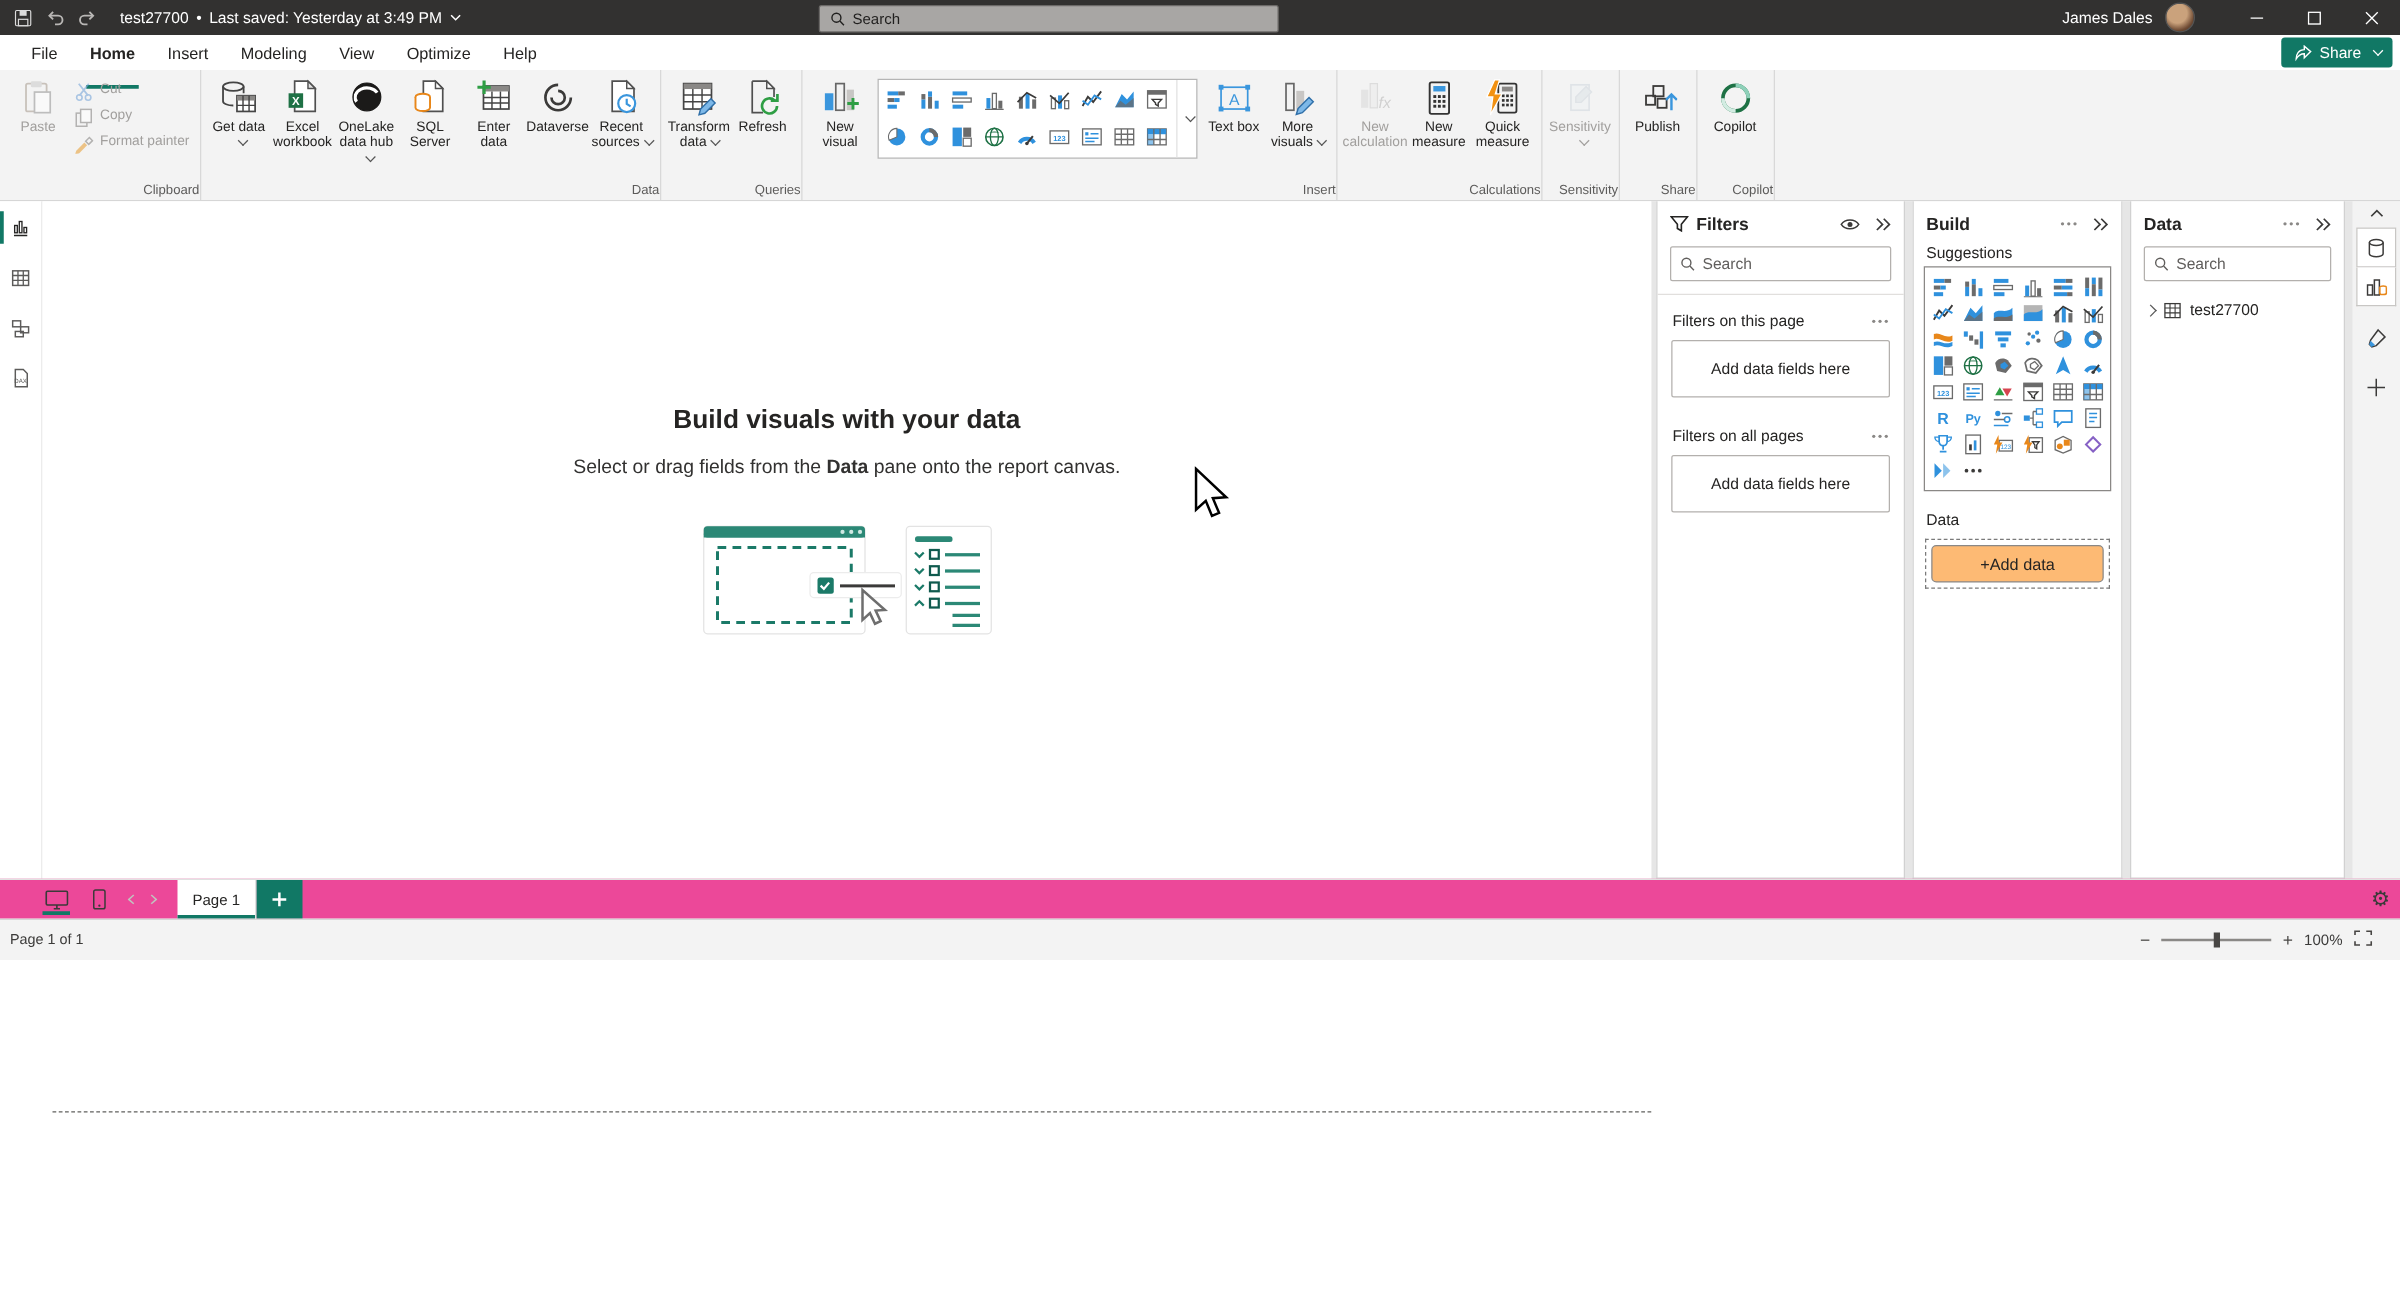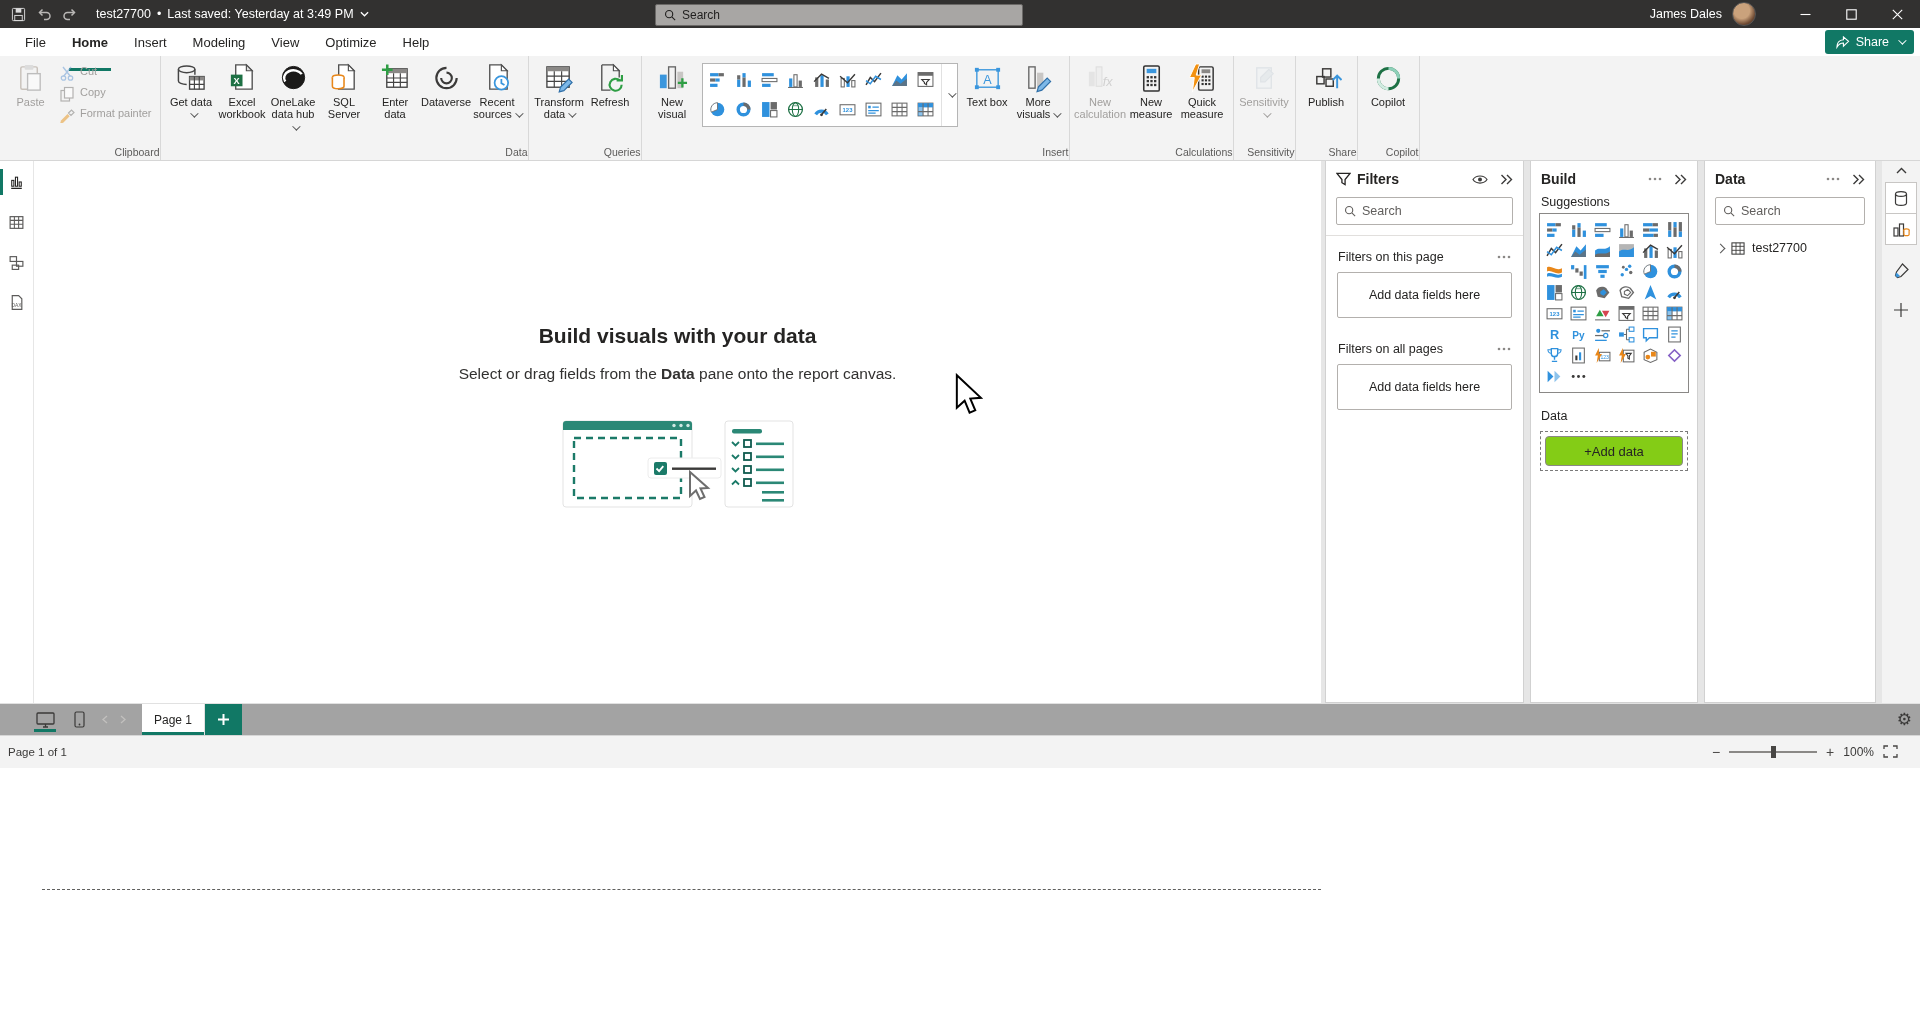--- a/index.html
+++ b/index.html
@@ -65,32 +65,32 @@
   .filters-pane{width:197px;}
   .f-divider{border-top:1px solid #e1dfdd;margin:2px 0 8px;}
   .f-section{display:flex;align-items:center;padding:6px 12px 6px;font-size:12.5px;color:#252423;}
   .f-section .spacer{flex:1;}
   .dropzone{margin:2px 11px 14px;border:1px solid #b3b0ad;border-radius:2px;height:44px;display:flex;align-items:center;justify-content:center;font-size:12.5px;color:#252423;}
   .build-pane{width:166px;}
   .b-label{font-size:12.5px;color:#252423;padding:2px 10px 4px;}
   .bgrid{margin:0 8px;border:1px solid #8a8886;background:#fff;padding:5px 3px;display:grid;grid-template-columns:repeat(6,24px);grid-auto-rows:21px;justify-content:center;align-items:center;justify-items:center;}
   .bg-cell{width:21px;height:19px;display:flex;align-items:center;justify-content:center;cursor:pointer;border-radius:2px;}
   .add-data-outer{margin:4px 9px;border:1px dashed #7a7a7a;padding:4px;}
-  .add-data-btn{border:1px solid #8a8886;border-radius:4px;height:28px;display:flex;align-items:center;justify-content:center;font-size:13px;color:#252423;cursor:pointer;background:#84cc16;}
+  .add-data-btn{border:1px solid #8a8886;border-radius:4px;height:28px;display:flex;align-items:center;justify-content:center;font-size:13px;color:#252423;cursor:pointer;background:#fdba74;}
   .data-pane{width:170px;}
   .tree-row{display:flex;align-items:center;gap:7px;padding:8px 12px;font-size:12.5px;color:#252423;cursor:pointer;}
   .tchev{display:inline-block;width:6px;height:6px;border-right:1.2px solid #555;border-top:1.2px solid #555;transform:rotate(45deg);}
   .rail{width:38px;background:#f3f3f3;display:flex;flex-direction:column;align-items:center;padding-top:6px;}
   .rail-btn{width:30px;height:30px;display:flex;align-items:center;justify-content:center;cursor:pointer;}
   .rail-btn.boxed{background:#fff;border:1px solid #c8c6c4;}
   .rail-btn.boxed + .rail-btn.boxed{border-top:none;}
   .rail-sp{height:10px;}
 
   
-  .pagebar{height:31px;background:#a3a3a3;border-top:1px solid #e1e1e1;display:flex;align-items:stretch;position:relative;flex:0 0 31px;}
+  .pagebar{height:31px;background:#ec4899;border-top:1px solid #e1e1e1;display:flex;align-items:stretch;position:relative;flex:0 0 31px;}
   .pb-ic{width:34px;display:flex;align-items:center;justify-content:center;position:relative;cursor:pointer;}
   .pb-ic.active::after{content:"";position:absolute;left:6px;right:6px;bottom:3px;height:3px;background:var(--accent);}
   .pb-nav{width:18px;display:flex;align-items:center;justify-content:center;color:#c2c0be;font-size:10px;}
   .ptab{background:#fff;border-right:1px solid #e1e1e1;min-width:62px;display:flex;align-items:center;justify-content:center;font-size:12px;color:#252423;position:relative;cursor:pointer;}
   .ptab.active::after{content:"";position:absolute;left:0;right:0;bottom:0;height:3px;background:var(--accent);}
   .ptab-add{width:37px;background:var(--accent);display:flex;align-items:center;justify-content:center;cursor:pointer;}
   .pb-gear{position:absolute;right:8px;top:0;bottom:0;display:flex;align-items:center;cursor:pointer;}
   .statusbar{height:32px;background:#f3f3f3;border-top:1px solid #d6d6d6;display:flex;align-items:center;font-size:11.5px;color:#3b3a39;padding:0 8px;position:relative;flex:0 0 32px;}
   .zoomctl{position:absolute;right:22px;display:flex;align-items:center;gap:9px;}
   .ztrack{width:88px;height:2px;background:#8a8886;position:relative;}

